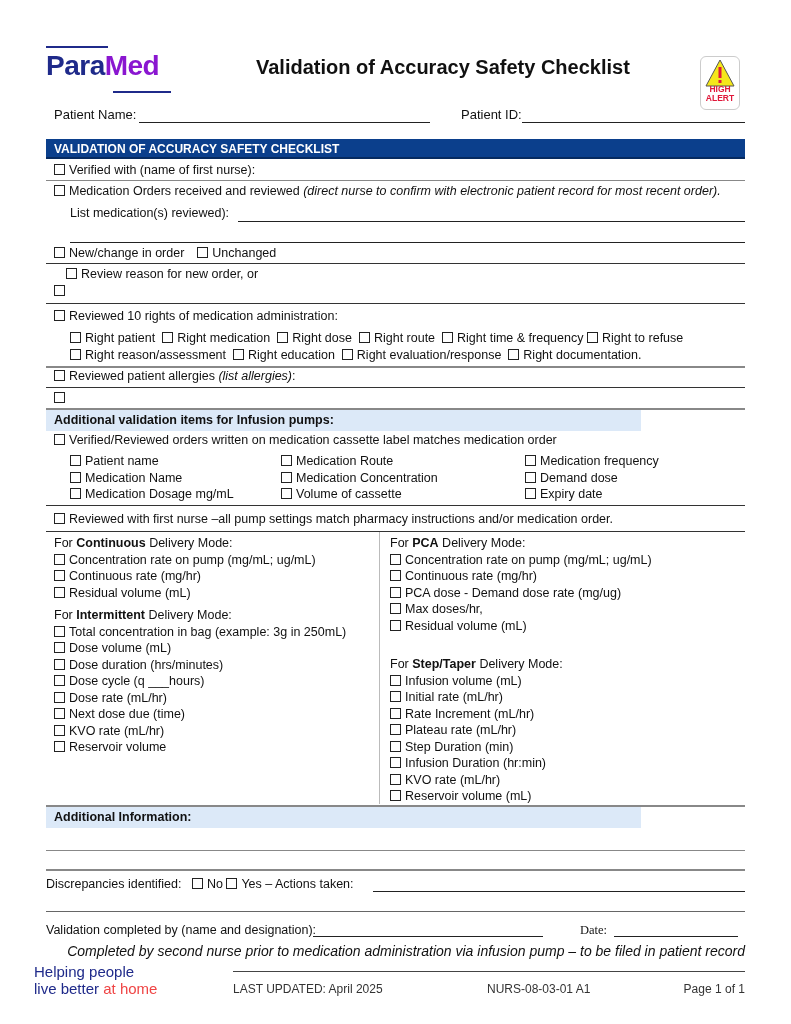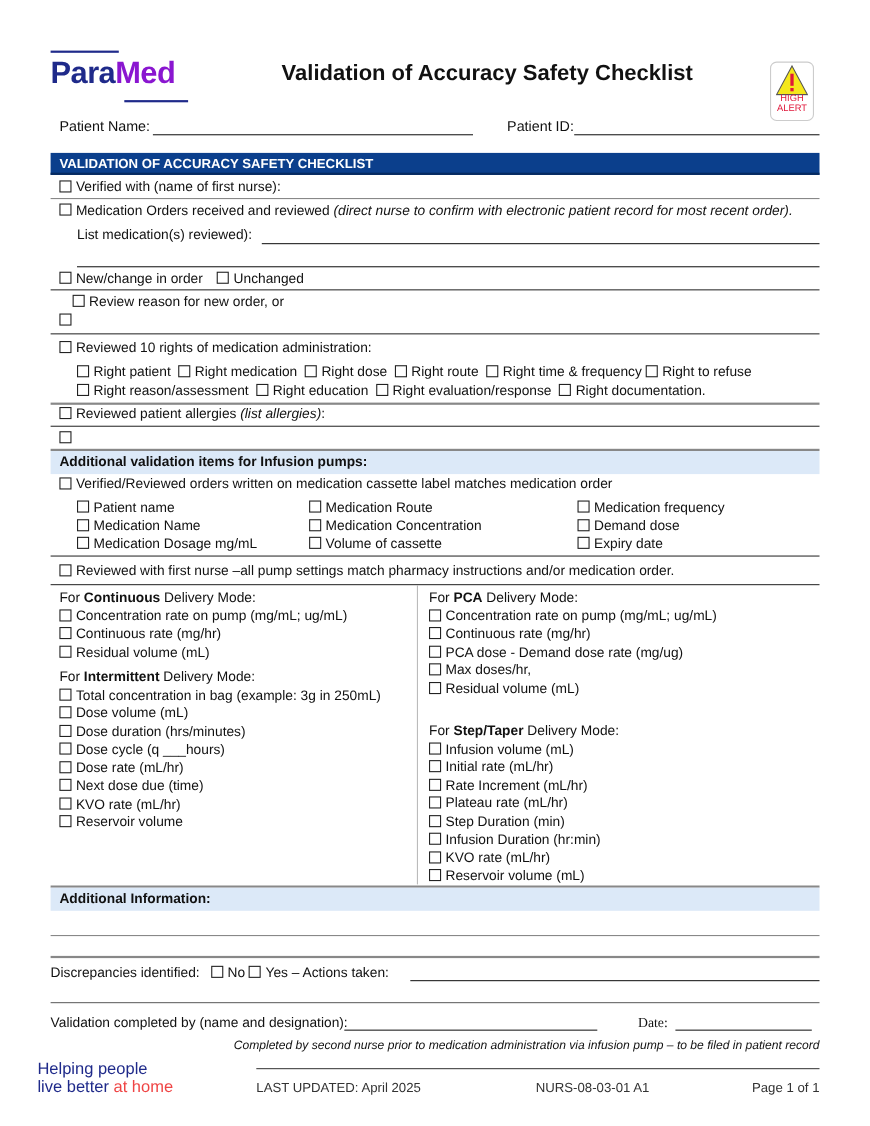--- a/index.html
+++ b/index.html
@@ -17,40 +17,40 @@
     .logo .para { color: #1f2a8a; }
     .logo .med { color: #8a16d0; }
     .title { left: 256px; top: 56px; font-size: 20px; font-weight: bold; color: #111; }
     .alert-badge {
       left: 700px; top: 56px; width: 38px; height: 52px;
       border: 1px solid #ccc; border-radius: 6px; background: #fff;
     }
     .alert-badge svg { position: absolute; left: 4px; top: 2px; }
     .alert-badge .alert-text {
       position: absolute; left: 0; width: 38px; text-align: center;
-      top: 28px; color: #e0173a; font-weight: normal; font-size: 8.5px; line-height: 9px;
+      top: 28px; color: #e0173a; font-weight: bold; font-size: 8.5px; line-height: 9px;
     }
     .field-label { font-size: 13px; }
     .uline { border-bottom: 1px solid #222; height: 14px; }
     .header-bar {
       left: 46px; top: 139px; width: 699px; height: 20px;
       background: #0b3f8c; color: #fff; font-weight: bold; font-size: 12px;
       line-height: 20px; padding-left: 8px; box-sizing: border-box;
       border-bottom: 2px solid #062a60;
     }
     .hline { position: absolute; left: 46px; width: 699px; height: 1px; background: #333; }
     .hline.grey { background: #888; }
     .txt { font-size: 12.5px; line-height: 16px; white-space: nowrap; }
     .cb {
       display: inline-block; width: 9px; height: 9px; border: 1px solid #222;
       margin-right: 4px; vertical-align: -1px; box-sizing: content-box;
     }
     .it { font-style: italic; }
     .subhead {
-      left: 46px; width: 699px; height: 21px; background: #dce9f8;
+      left: 46px; width: 595px; height: 21px; background: #dce9f8;
       font-weight: bold; font-size: 12.5px; line-height: 21px; padding-left: 8px; box-sizing: border-box;
     }
     .vdiv { position: absolute; left: 379px; top: 532px; width: 1px; height: 272px; background: #bbb; }
     .col-item { font-size: 12.5px; line-height: 16.5px; white-space: nowrap; }
     .tagline { left: 34px; top: 963px; font-weight: normal; font-size: 15px; line-height: 17px; color: #1f2a8a; }
     .tagline .purple { color: #ef4444; }
     .footer-txt { font-size: 12px; color: #333; }
   </style>
 </head>
 <body>
@@ -217,21 +217,21 @@
   <span><span class="cb"></span><span>No</span></span>
   <span><span class="cb"></span><span>Yes – Actions taken:</span></span>
 </div>
 <div class="abs uline" style="left:373px; top:877px; width:372px;"><span></span></div>
 <div class="abs" style="left:46px; top:895px; width:699px; height:16px; border-bottom:1px solid #666;"></div>
 
 <div class="abs txt" style="left:46px; top:922px;">Validation completed by (name and designation):</div>
 <div class="abs uline" style="left:313px; top:922px; width:230px;"><span></span></div>
 <div class="abs txt" style="left:580px; top:922px;font-family:Liberation Serif, serif;">Date:</div>
 <div class="abs uline" style="left:614px; top:922px; width:124px;"><span></span></div>
-<div class="abs txt it" style="right:46px; top:943px; font-size:11px;">Completed by second nurse prior to medication administration via infusion pump – to be filed in patient record</div>
+<div class="abs txt it" style="right:46px; top:943px; font-size:14px;">Completed by second nurse prior to medication administration via infusion pump – to be filed in patient record</div>
 
 <div class="abs tagline">
   <div>Helping people</div>
   <div><span>live better </span><span class="purple">at home</span></div>
 </div>
 <div class="abs" style="left:233px; top:971px; width:512px; height:1px; background:#444;"></div>
 <div class="abs footer-txt" style="left:233px; top:982px;">LAST UPDATED: April 2025</div>
 <div class="abs footer-txt" style="left:487px; top:982px;">NURS-08-03-01 A1</div>
 <div class="abs footer-txt" style="right:46px; top:982px;">Page 1 of 1</div>
 

